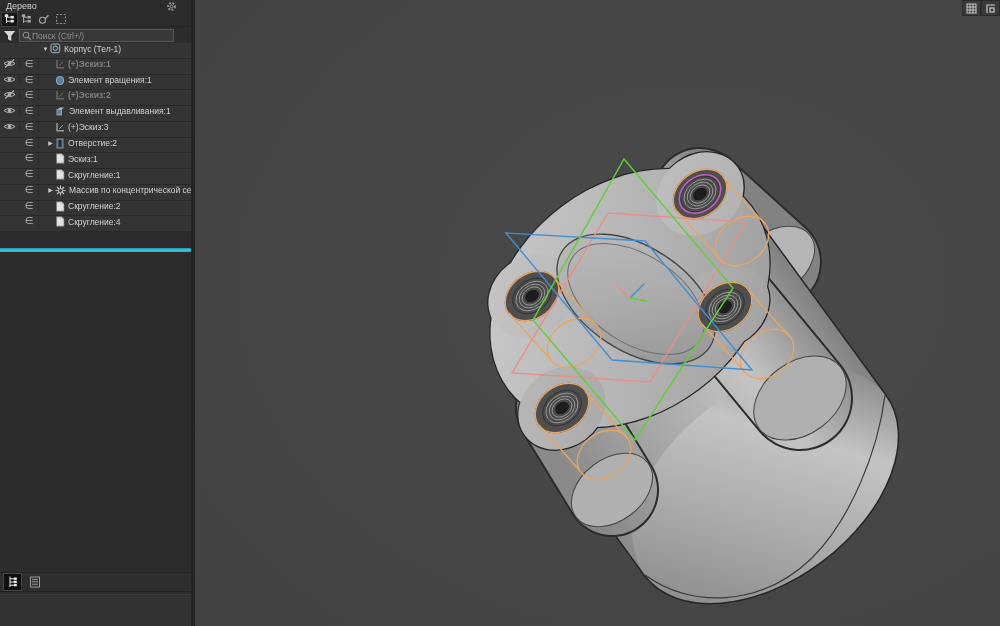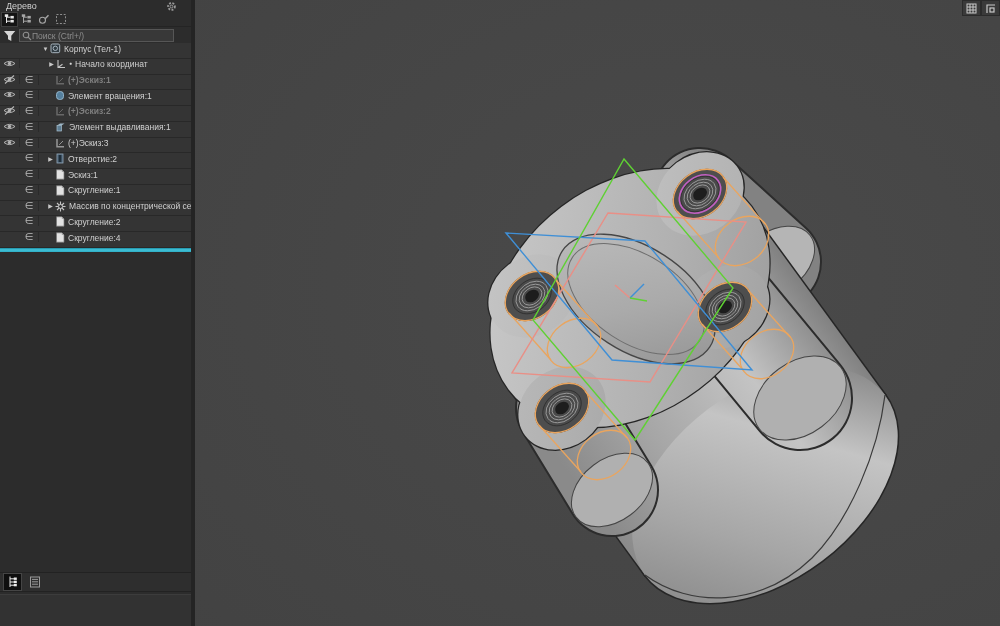--- a/index.html
+++ b/index.html
@@ -282,39 +282,20 @@
           <span class="arrow">▼</span>
           <span class="ticon">
             <svg width="11" height="11" viewBox="0 0 11 11">
               <rect x="1" y="1" width="8.7" height="8.7" rx="1.5" fill="#303b42" stroke="#a9b6bf"></rect>
               <circle cx="5.3" cy="5.3" r="2.2" fill="none" stroke="#a9b6bf"></circle>
             </svg>
           </span>
           <span class="lbl">Корпус (Тел-1)</span>
         </span>
       </div>
-      <div class="row">
-        <span class="cell-eye">
-          <svg width="13" height="9" viewBox="0 0 13 9">
- <path d="M1,4.5 Q6.5,0.3 12,4.5 Q6.5,8.7 1,4.5 Z" fill="none" stroke="#b5b5b5" stroke-width="1"></path>
- <circle cx="6.5" cy="4.5" r="1.7" fill="#b5b5b5"></circle>
-          </svg>
-        </span>
-        <span class="cell-in"></span>
-        <span class="tcell" style="padding-left:9px">
-          <span class="arrow">▶</span>
-          <span class="ticon">
-            <svg width="10" height="10" viewBox="0 0 10 10">
-              <path d="M2,1 V8.5 H9 M2,8.5 L6.5,5.2" fill="none" stroke="#c4c4c4" stroke-width="1.1"></path>
-            </svg>
-          </span>
-          <span class="bullet">●</span>
-          <span class="lbl">Начало координат</span>
-        </span>
-      </div>
       <div class="row dim">
         <span class="cell-eye">
           <svg width="13" height="9" viewBox="0 0 13 9">
  <path d="M1,4.5 Q6.5,0.3 12,4.5 Q6.5,8.7 1,4.5 Z" fill="none" stroke="#b5b5b5" stroke-width="1"></path>
  <circle cx="6.5" cy="4.5" r="1.7" fill="#b5b5b5"></circle>
             <line x1="2" y1="8.5" x2="11" y2="0.5" stroke="#b5b5b5" stroke-width="1.2"></line>
           </svg>
         </span>
         <span class="cell-in">∈</span>
         <span class="tcell" style="padding-left:8px">

